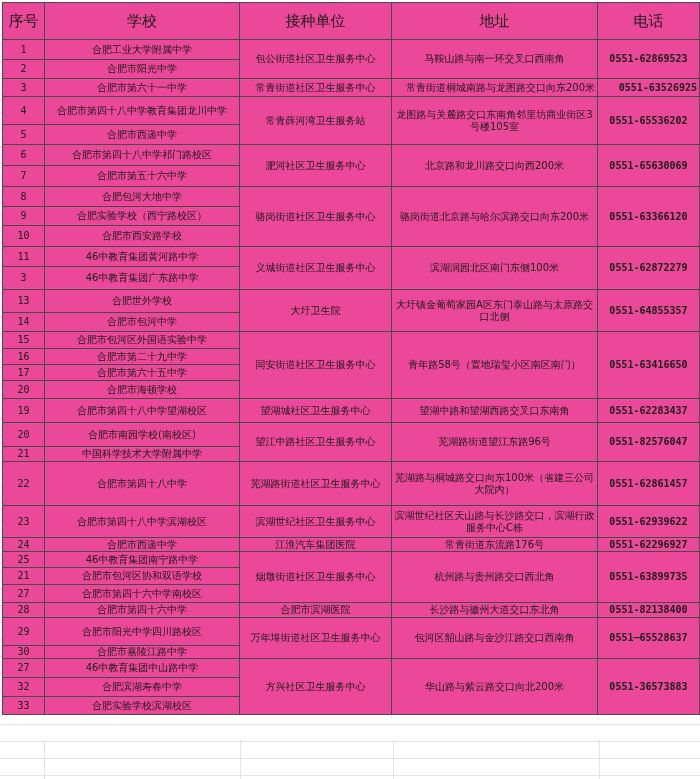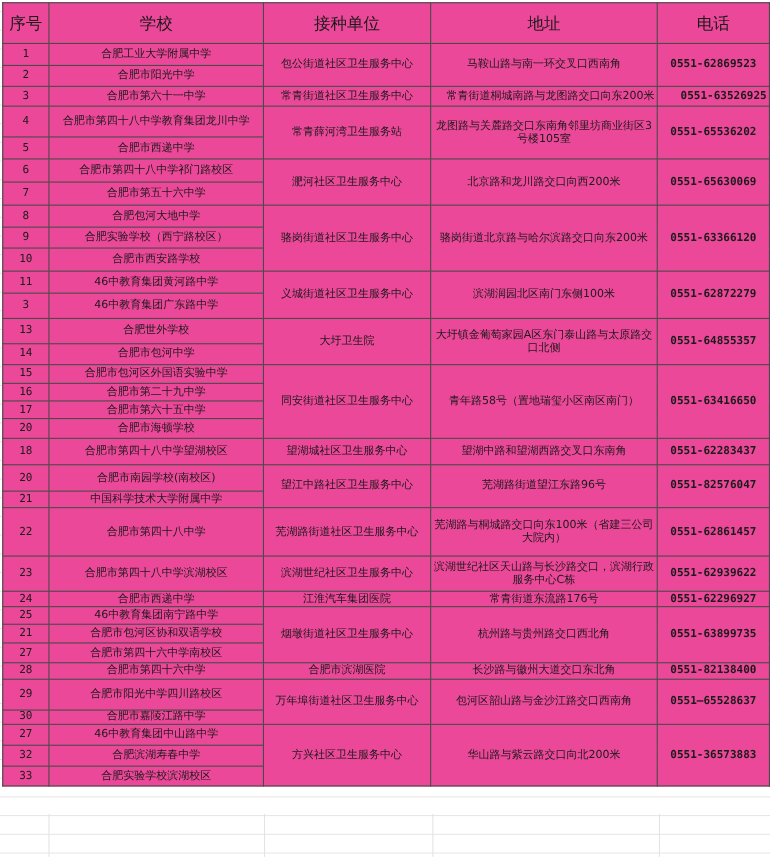--- a/index.html
+++ b/index.html
@@ -149,21 +149,21 @@
     <tr style="height:16px">
       <td class="num">17</td>
       <td>合肥市第六十五中学</td>
     </tr>
     <tr style="height:18px">
       <td class="num">20</td>
       <td>合肥市海顿学校</td>
     </tr>
 
     <tr style="height:24px">
-      <td class="num">18</td>
+      <td class="num">19</td>
       <td>合肥市第四十八中学望湖校区</td>
       <td>望湖城社区卫生服务中心</td>
       <td class="addr">望湖中路和望湖西路交叉口东南角</td>
       <td class="phone">0551-62283437</td>
     </tr>
 
     <tr style="height:24px">
       <td class="num">20</td>
       <td>合肥市南园学校(南校区)</td>
       <td rowspan="2">望江中路社区卫生服务中心</td>

